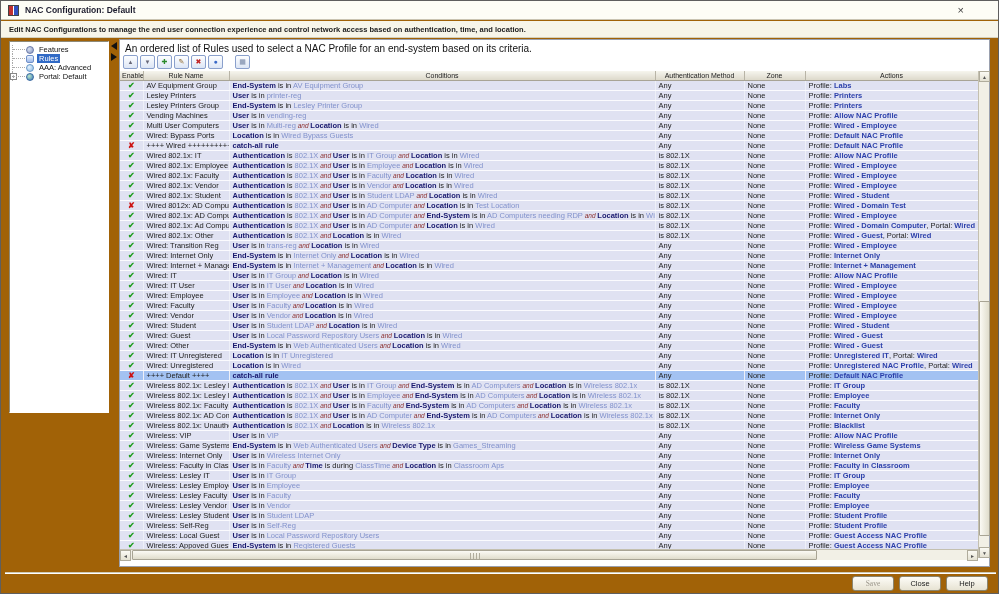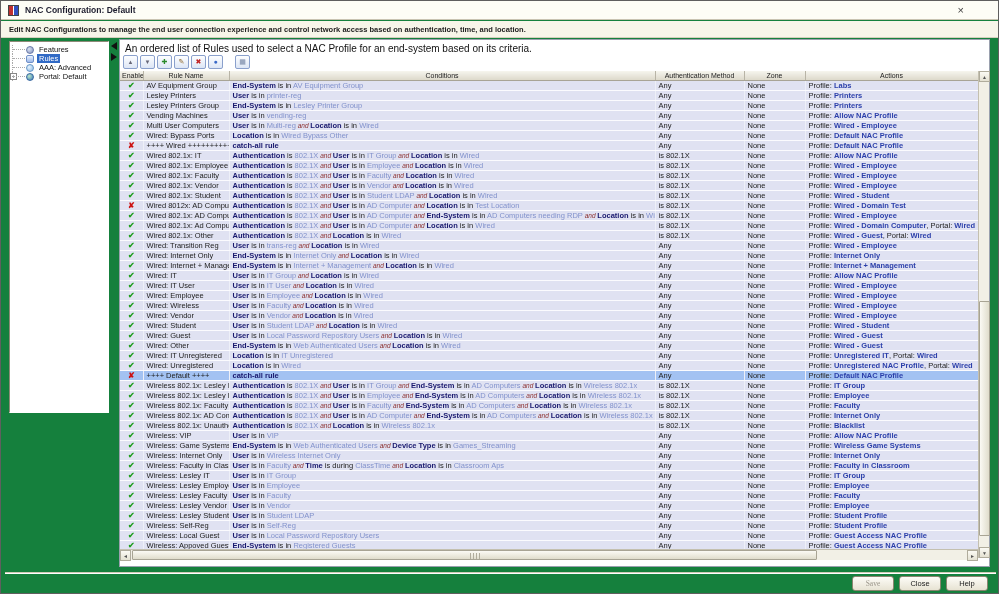--- a/index.html
+++ b/index.html
@@ -1,18 +1,18 @@
 <!DOCTYPE html>
 <html><head>
 <meta charset="utf-8">
 <style>
   * { margin:0; padding:0; box-sizing:border-box; }
   html,body { width:999px; height:594px; }
   body { font-family:"Liberation Sans", sans-serif; background:#efecdd; overflow:hidden; }
-  #frame { position:relative; width:999px; height:594px; background:#15803d; border:1px solid #5f5f5f; }
+  #frame { position:relative; width:999px; height:594px; background:#a16207; border:1px solid #5f5f5f; }
 
   
   #titlebar { position:absolute; left:0; top:0; width:100%; height:19px; background:#fdfdf6; border-bottom:1px solid #c9c4b2; }
   #app-icon { position:absolute; left:7px; top:4px; width:11px; height:11px; background:linear-gradient(90deg,#c03030 0 45%,#ffffff 45% 55%,#3050c0 55% 100%); border:1px solid #444; }
   #title-text { position:absolute; left:24px; top:4px; font-size:8.5px; font-weight:bold; color:#1c1c2e; }
   #close-x { position:absolute; right:34px; top:3px; font-size:11px; color:#444; cursor:default; line-height:12px; }
 
   
   #descbar { position:absolute; left:0; top:20px; width:100%; height:17px; background:#f7f5e9; border-bottom:1px solid #d5d0bc; }
   #descbar span { position:absolute; left:8px; top:4px; font-size:7.5px; color:#222;font-weight:bold; }
@@ -200,21 +200,21 @@
               <td class="en" data-name="enabled-cell"><span class="chk" data-name="enabled-check-icon">✔</span></td>
               <td data-name="rule-name-cell">Multi User Computers</td>
               <td data-name="conditions-cell"><span class="seg-k" data-name="condition-subject">User</span><span class="seg-t" data-name="condition-verb"> is in </span><span class="seg-v" data-name="condition-value">Multi-reg</span><span class="seg-a" data-name="and-connector"> and </span><span class="seg-k" data-name="condition-subject">Location</span><span class="seg-t" data-name="condition-verb"> is in </span><span class="seg-v" data-name="condition-value">Wired</span></td>
               <td data-name="auth-method-cell">Any</td>
               <td data-name="zone-cell">None</td>
               <td data-name="actions-cell"><span class="seg-t" data-name="profile-label">Profile: </span><span class="seg-p" data-name="profile-value">Wired - Employee</span></td>
             </tr>
             <tr data-name="table-row">
               <td class="en" data-name="enabled-cell"><span class="chk" data-name="enabled-check-icon">✔</span></td>
               <td data-name="rule-name-cell">Wired: Bypass Ports</td>
-              <td data-name="conditions-cell"><span class="seg-k" data-name="condition-subject">Location</span><span class="seg-t" data-name="condition-verb"> is in </span><span class="seg-v" data-name="condition-value">Wired Bypass Other</span></td>
+              <td data-name="conditions-cell"><span class="seg-k" data-name="condition-subject">Location</span><span class="seg-t" data-name="condition-verb"> is in </span><span class="seg-v" data-name="condition-value">Wired Bypass Guests</span></td>
               <td data-name="auth-method-cell">Any</td>
               <td data-name="zone-cell">None</td>
               <td data-name="actions-cell"><span class="seg-t" data-name="profile-label">Profile: </span><span class="seg-p" data-name="profile-value">Default NAC Profile</span></td>
             </tr>
             <tr data-name="table-row">
               <td class="en" data-name="enabled-cell"><span class="xmark" data-name="disabled-x-icon">✘</span></td>
               <td data-name="rule-name-cell">++++ Wired ++++++++++++ ...</td>
               <td data-name="conditions-cell"><span class="seg-c" data-name="catch-all-label">catch-all rule</span></td>
               <td data-name="auth-method-cell">Any</td>
               <td data-name="zone-cell">None</td>
@@ -335,21 +335,21 @@
             <tr data-name="table-row">
               <td class="en" data-name="enabled-cell"><span class="chk" data-name="enabled-check-icon">✔</span></td>
               <td data-name="rule-name-cell">Wired: Employee</td>
               <td data-name="conditions-cell"><span class="seg-k" data-name="condition-subject">User</span><span class="seg-t" data-name="condition-verb"> is in </span><span class="seg-v" data-name="condition-value">Employee</span><span class="seg-a" data-name="and-connector"> and </span><span class="seg-k" data-name="condition-subject">Location</span><span class="seg-t" data-name="condition-verb"> is in </span><span class="seg-v" data-name="condition-value">Wired</span></td>
               <td data-name="auth-method-cell">Any</td>
               <td data-name="zone-cell">None</td>
               <td data-name="actions-cell"><span class="seg-t" data-name="profile-label">Profile: </span><span class="seg-p" data-name="profile-value">Wired - Employee</span></td>
             </tr>
             <tr data-name="table-row">
               <td class="en" data-name="enabled-cell"><span class="chk" data-name="enabled-check-icon">✔</span></td>
-              <td data-name="rule-name-cell">Wired: Wireless</td>
+              <td data-name="rule-name-cell">Wired: Faculty</td>
               <td data-name="conditions-cell"><span class="seg-k" data-name="condition-subject">User</span><span class="seg-t" data-name="condition-verb"> is in </span><span class="seg-v" data-name="condition-value">Faculty</span><span class="seg-a" data-name="and-connector"> and </span><span class="seg-k" data-name="condition-subject">Location</span><span class="seg-t" data-name="condition-verb"> is in </span><span class="seg-v" data-name="condition-value">Wired</span></td>
               <td data-name="auth-method-cell">Any</td>
               <td data-name="zone-cell">None</td>
               <td data-name="actions-cell"><span class="seg-t" data-name="profile-label">Profile: </span><span class="seg-p" data-name="profile-value">Wired - Employee</span></td>
             </tr>
             <tr data-name="table-row">
               <td class="en" data-name="enabled-cell"><span class="chk" data-name="enabled-check-icon">✔</span></td>
               <td data-name="rule-name-cell">Wired: Vendor</td>
               <td data-name="conditions-cell"><span class="seg-k" data-name="condition-subject">User</span><span class="seg-t" data-name="condition-verb"> is in </span><span class="seg-v" data-name="condition-value">Vendor</span><span class="seg-a" data-name="and-connector"> and </span><span class="seg-k" data-name="condition-subject">Location</span><span class="seg-t" data-name="condition-verb"> is in </span><span class="seg-v" data-name="condition-value">Wired</span></td>
               <td data-name="auth-method-cell">Any</td>

